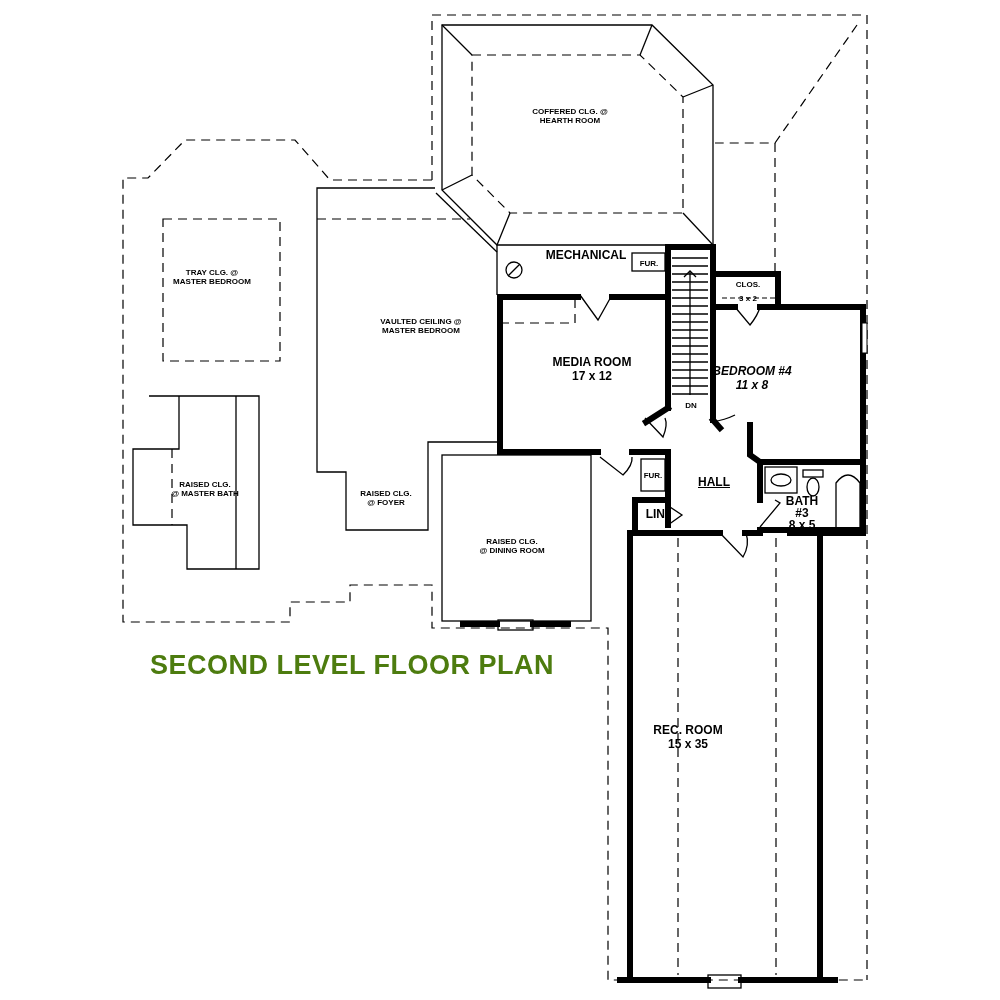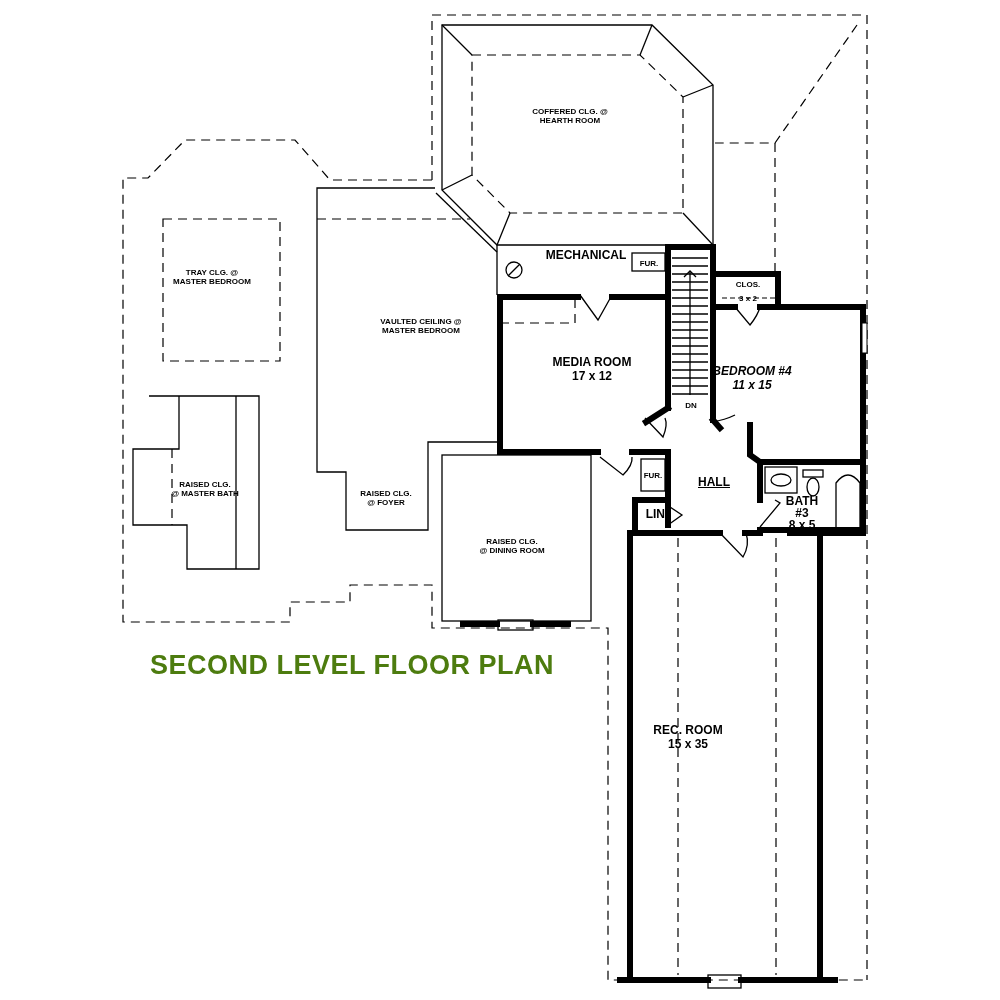--- a/index.html
+++ b/index.html
@@ -170,21 +170,21 @@
 <div class="lbl sm" style="left:653px; top:471px;">FUR.</div>
 <div class="lbl md" style="left:592px; top:356px;">
   <div>MEDIA ROOM</div>
   <div>17 x 12</div>
 </div>
 <div class="lbl sm" style="left:691px; top:401px;">DN</div>
 <div class="lbl sm" style="left:748px; top:280px;">CLOS.</div>
 <div class="lbl sm" style="left:748px; top:294px;">3 x 2</div>
 <div class="lbl md" style="left:752px; top:365px;font-style:italic;">
   <div>BEDROOM #4</div>
-  <div>11 x 15</div>
+  <div>11 x 8</div>
 </div>
 <div class="lbl md" style="left:714px; top:476px;text-decoration:underline;">HALL</div>
 <div class="lbl md" style="left:657px; top:508px;">LIN.</div>
 <div class="lbl md" style="left:802px; top:495px; line-height:1.0;">
   <div>BATH</div>
   <div>#3</div>
   <div>8 x 5</div>
 </div>
 <div class="lbl md" style="left:688px; top:724px;">
   <div>REC. ROOM</div>

